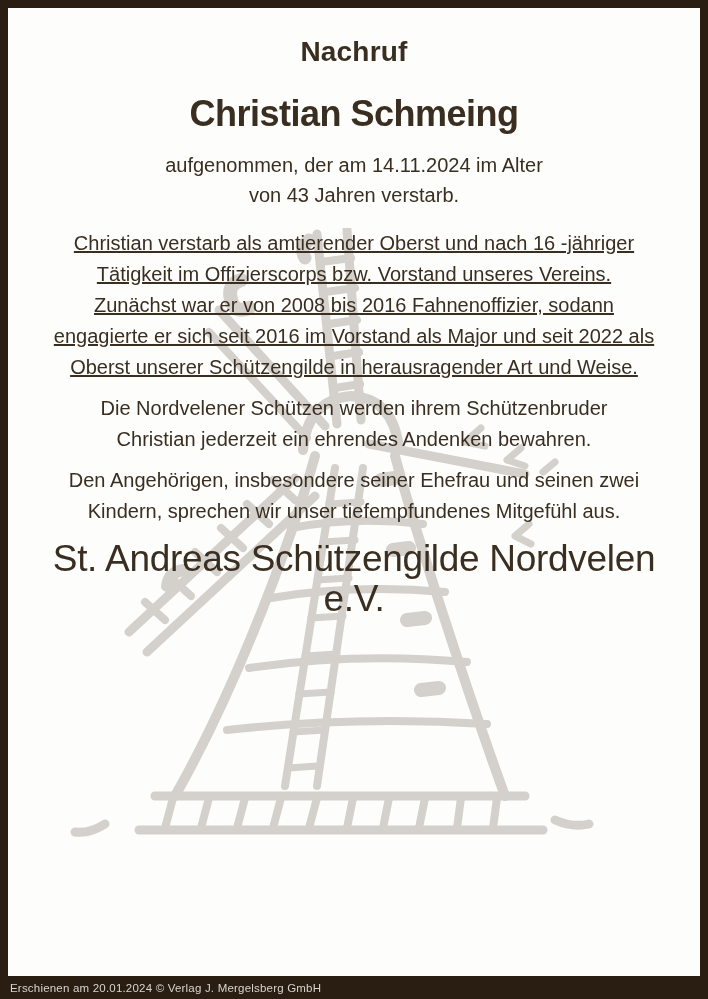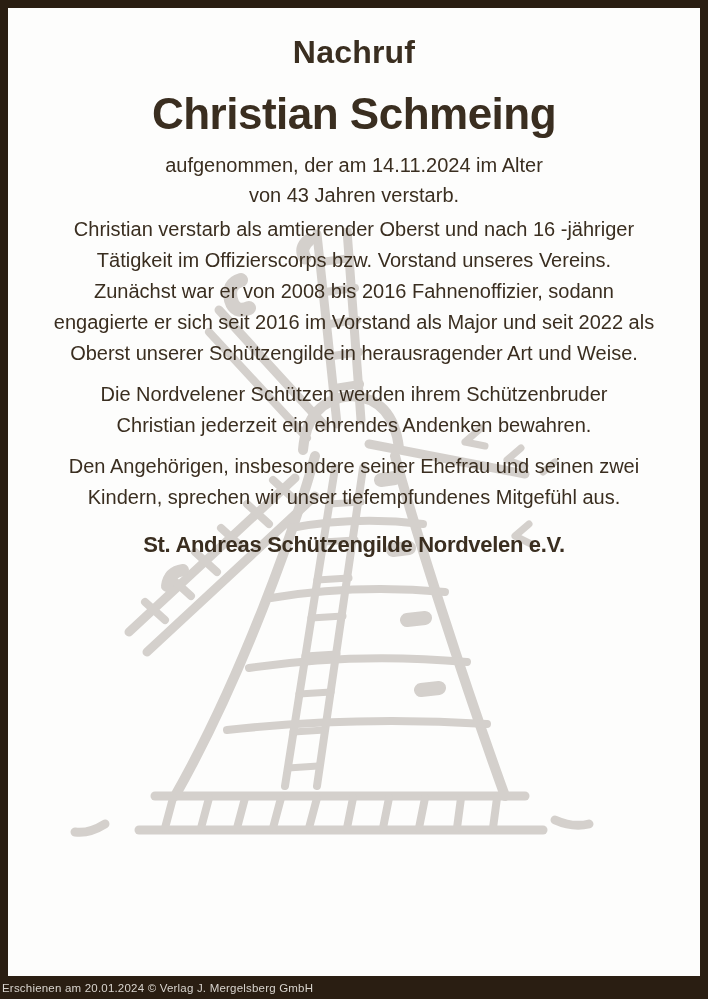--- a/index.html
+++ b/index.html
@@ -36,70 +36,71 @@
     height: 625px;
     pointer-events: none;
     z-index: 0;
   }
   .content {
     position: relative;
     z-index: 1;
     padding: 26px 12px 0;
   }
   .heading {
-    font-size: 32px;
+    font-size: 28px;
     line-height: 36px;
     font-weight: bold;
     margin: 0;
     letter-spacing: 0.2px;
   }
   .intro {
     font-size: 20px;
     line-height: 30px;
     margin: 12px 0 0;
     white-space: pre-line;
   }
   .name {
-    font-size: 44px;
+    font-size: 36px;
     line-height: 56px;
     font-weight: bold;
     margin: 16px 0 0;
     letter-spacing: -0.5px;
   }
   .death-note {
     font-size: 20px;
     line-height: 30px;
     margin: 8px 0 0;
     white-space: pre-line;
   }
   .para {
     font-size: 20px;
     line-height: 31px;
     margin: 10px 0 0;
     white-space: pre-line;
   }
   .para.first {
-    margin-top: 4px;
+    margin-top: 18px;
+    text-decoration: underline;
   }
   .signature {
-    font-size: 22px;
+    font-size: 37px;
     line-height: 40px;
-    font-weight: bold;
+    font-weight: normal;
     margin: 12px 0 0;
     letter-spacing: -0.3px;
   }
   .footer {
     position: absolute;
     left: 0;
     bottom: 0;
     width: 708px;
     height: 23px;
     display: flex;
     align-items: center;
-    padding-left: 2px;
+    padding-left: 10px;
     box-sizing: border-box;
     font-size: 11.5px;
     color: #d8d4ce;
     letter-spacing: 0.2px;
     z-index: 2;
   }
   .wm-stroke {
     fill: none;
     stroke: #d4d0cc;
     stroke-linecap: round;

